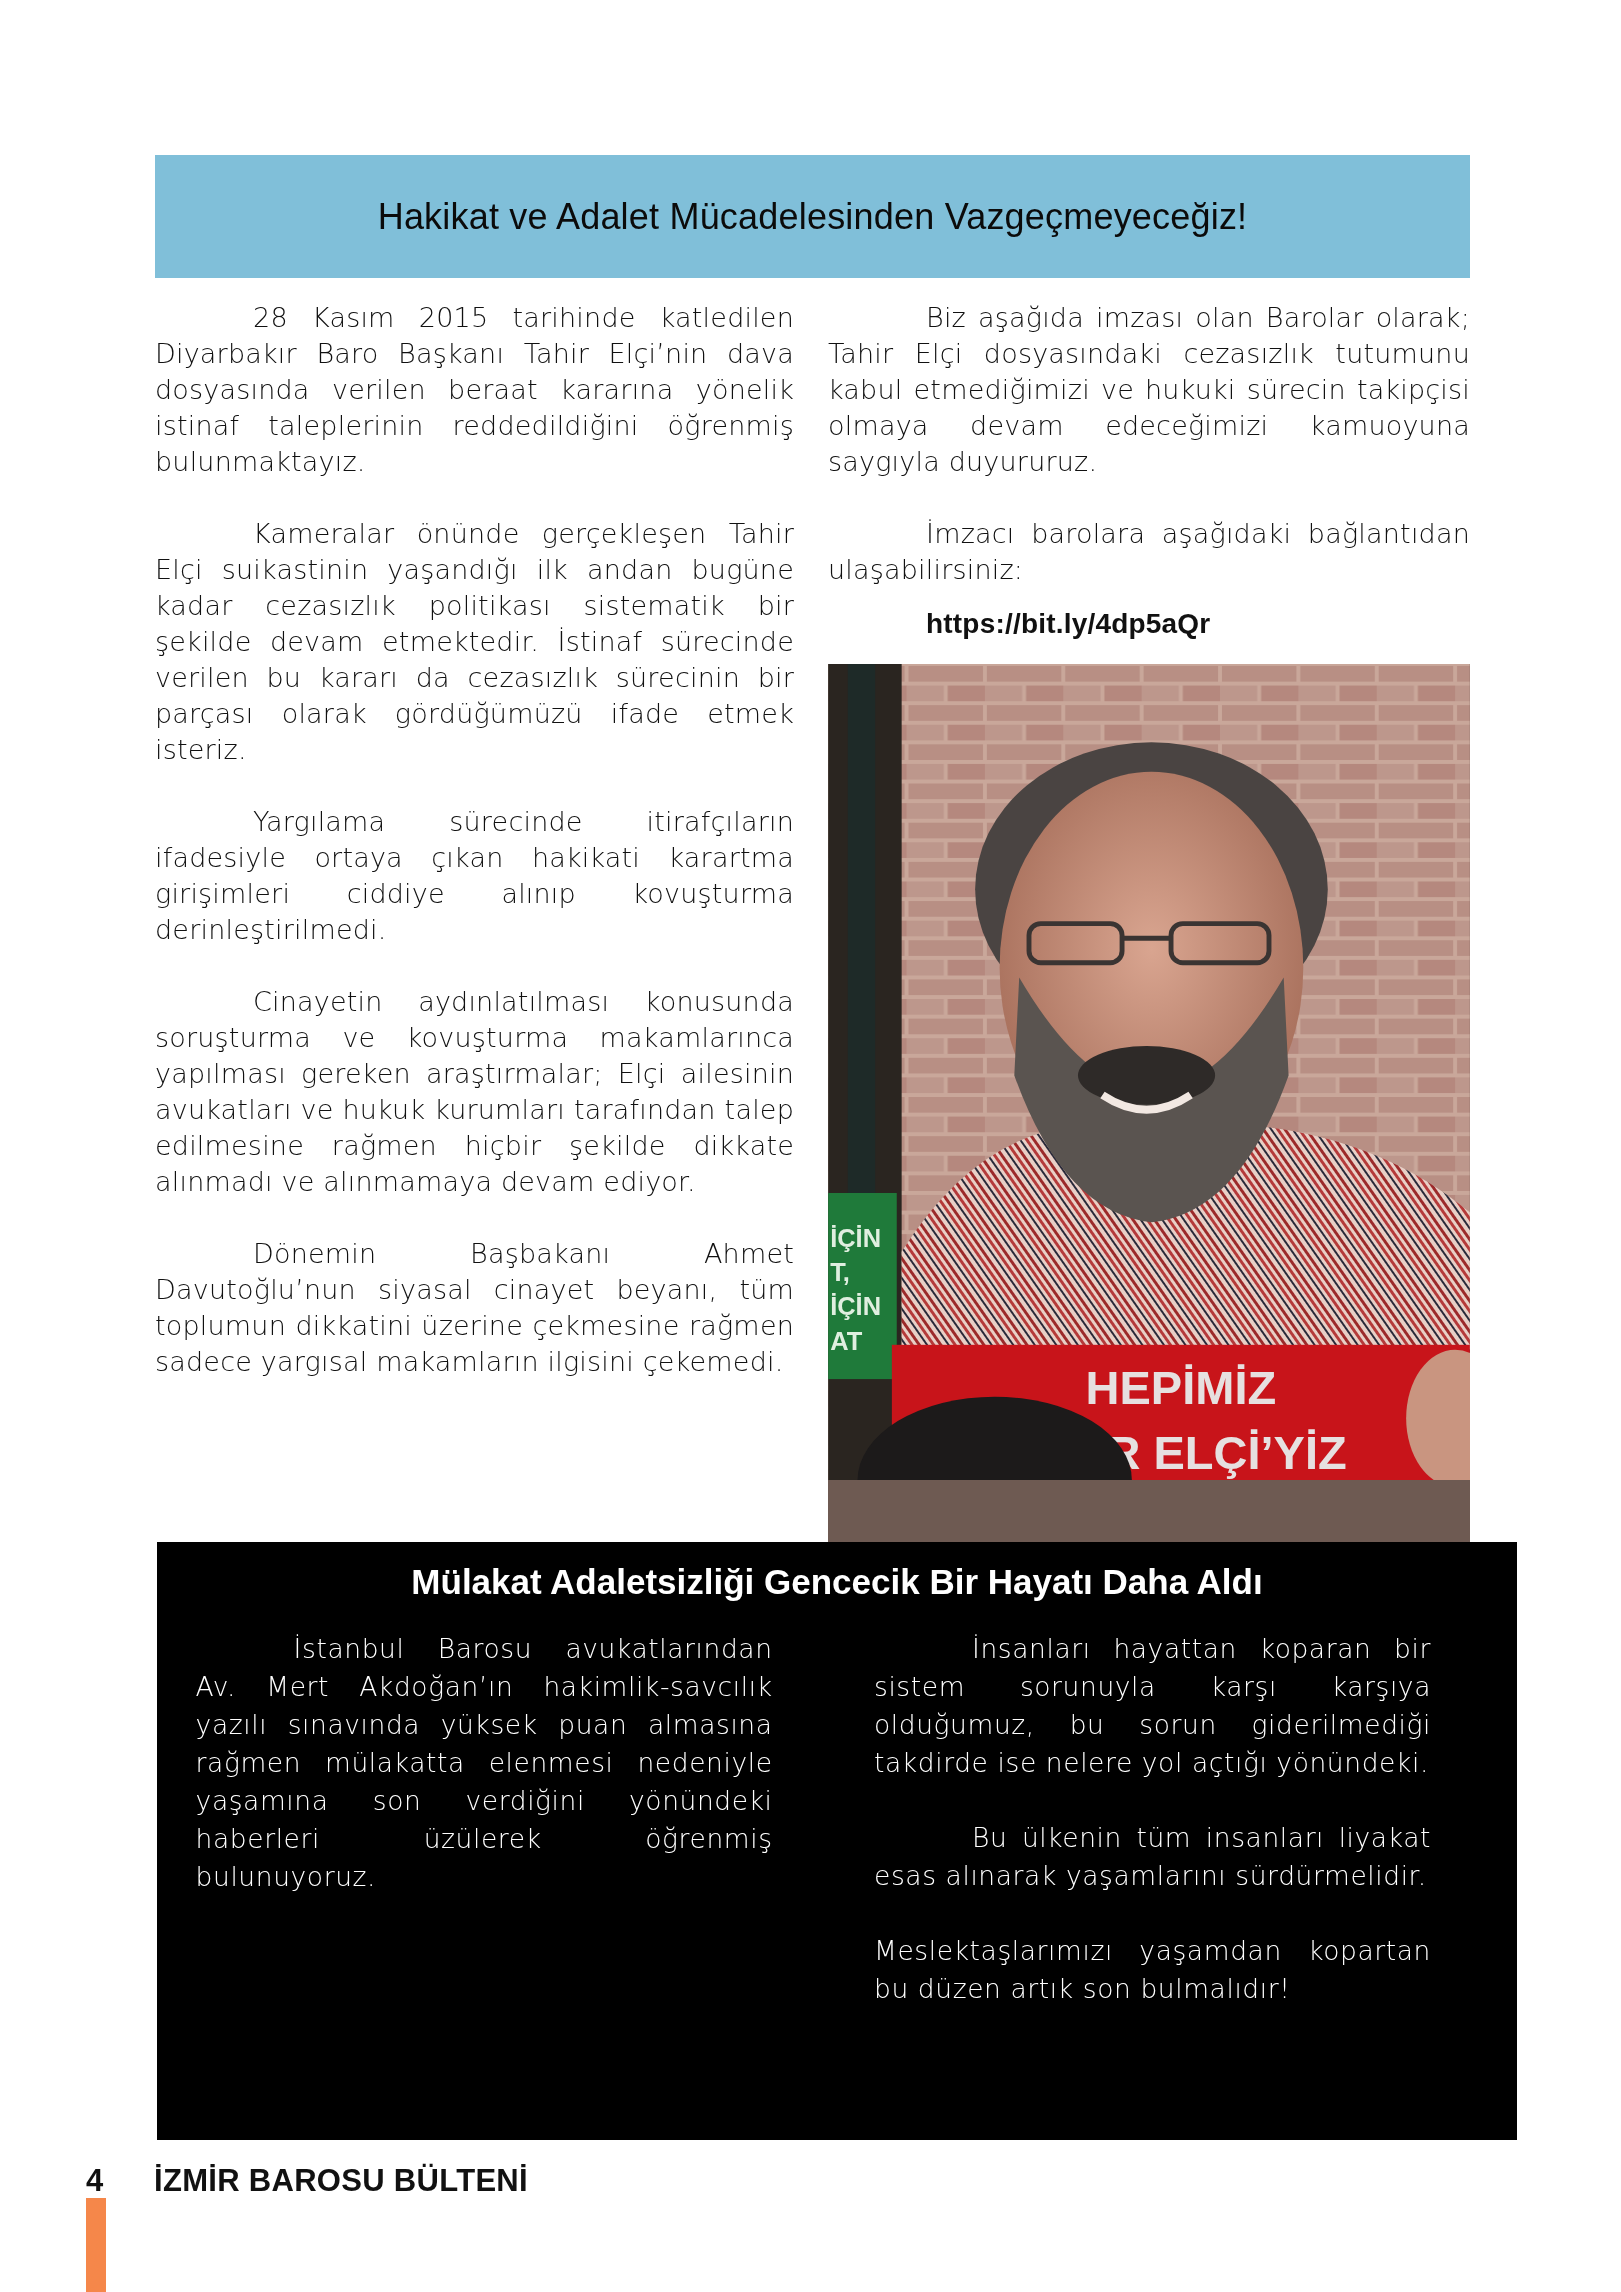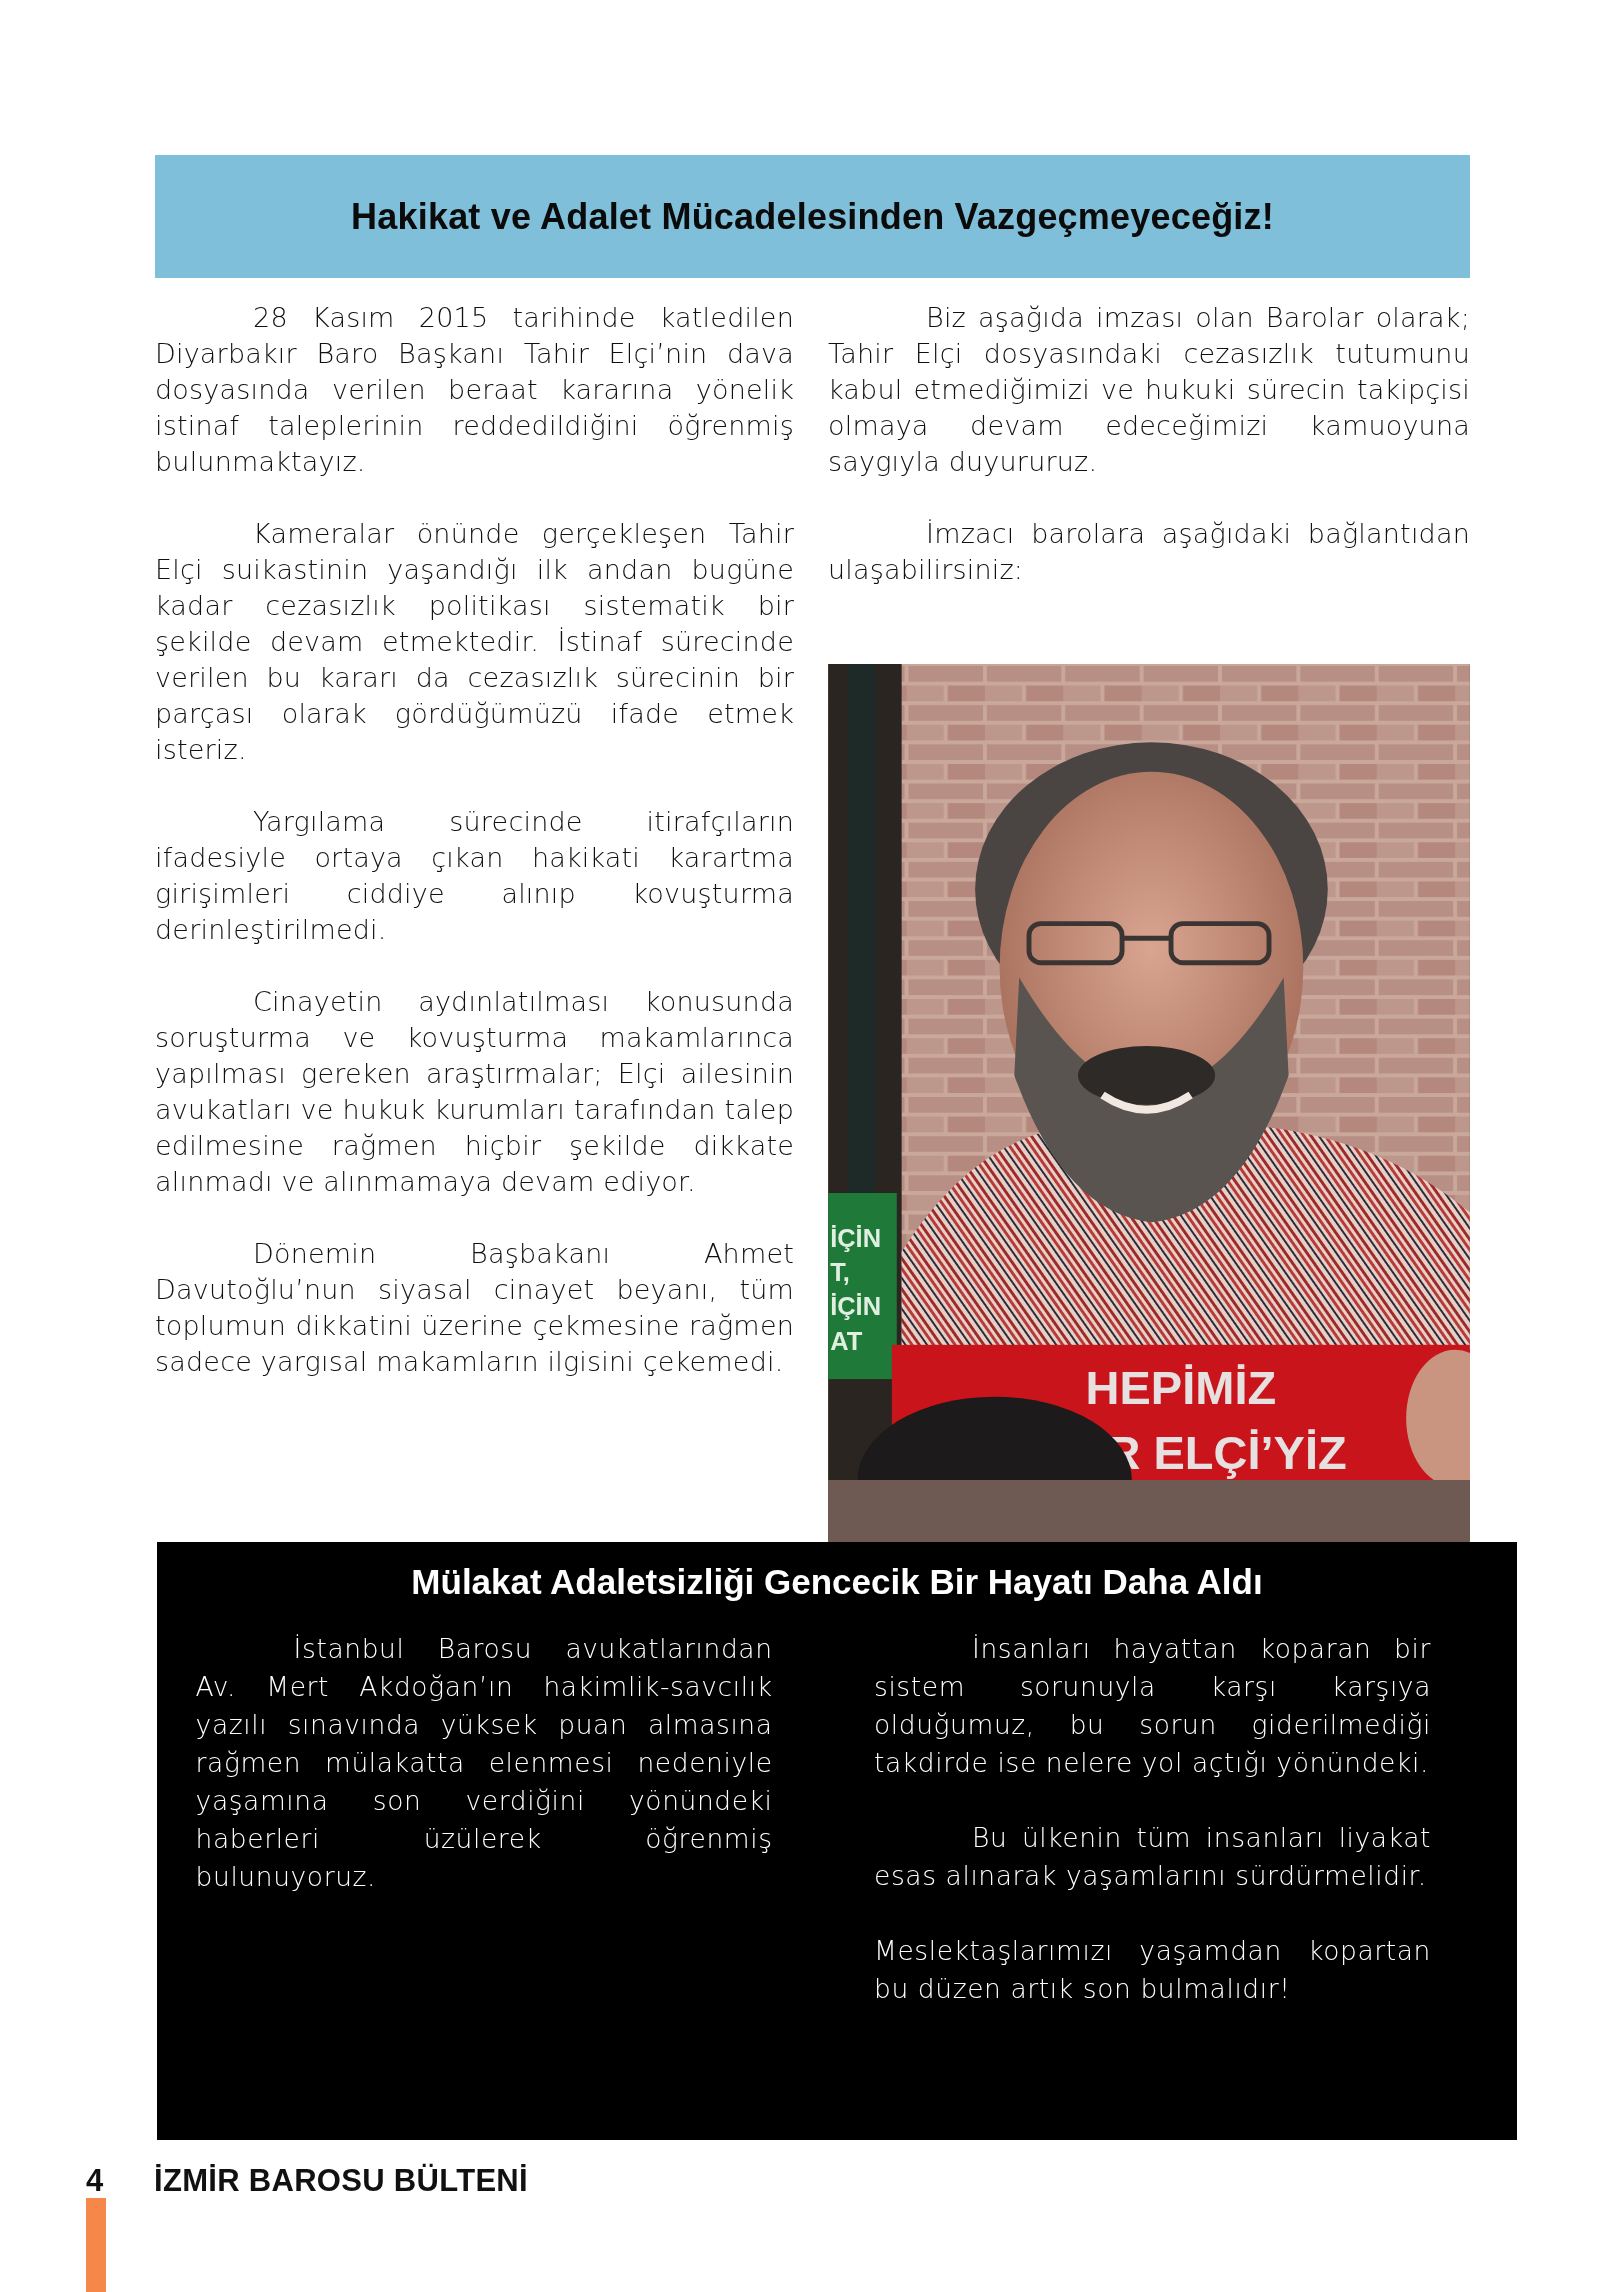--- a/index.html
+++ b/index.html
@@ -1,21 +1,21 @@
 <!DOCTYPE html>
 <html><head>
   <meta charset="utf-8">
   <style>
     html, body { margin:0; padding:0; background:#ffffff; }
     body { width:1621px; height:2293px; position:relative; overflow:hidden;
       font-family:"DejaVu Sans", "Liberation Sans", sans-serif; color:#111; }
 
     .title-bar { position:absolute; left:155px; top:155px; width:1315px; height:123px;
       background:#80bfd9; display:flex; align-items:center; justify-content:center; }
-    .title-bar h1 { margin:16px; font-family:"Liberation Sans", sans-serif; font-weight:bold;
+    .title-bar h1 { margin:16px; font-family:"Liberation Sans", sans-serif; font-weight:normal;
       font-size:36px; letter-spacing:0.2px; color:#0b0b0b; }
 
     .col { position:absolute; font-size:27px; line-height:36px; text-align:justify;
       font-family:"DejaVu Sans", sans-serif; font-weight:300; letter-spacing:0.2px; }
     .col p { margin:0 0 36px 0; text-indent:98px; hyphens:auto; }
     .col-left { left:155px; top:300px; width:639px; }
     .col-right { left:828px; top:300px; width:642px; }
 
     .link { font-weight:bold; text-indent:98px; margin:0; font-family:"Liberation Sans", sans-serif; font-size:28px; }
 
@@ -45,20 +45,21 @@
   <p>28 Kasım 2015 tarihinde katledilen Diyarbakır Baro Başkanı Tahir Elçi’nin dava dosyasında verilen beraat kararına yönelik istinaf taleplerinin reddedildiğini öğrenmiş bulunmaktayız.</p>
   <p>Kameralar önünde gerçekleşen Tahir Elçi suikastinin yaşandığı ilk andan bugüne kadar cezasızlık politikası sistematik bir şekilde devam etmektedir. İstinaf sürecinde verilen bu kararı da cezasızlık sürecinin bir parçası olarak gördüğümüzü ifade etmek isteriz.</p>
   <p>Yargılama sürecinde itirafçıların ifadesiyle ortaya çıkan hakikati karartma girişimleri ciddiye alınıp kovuşturma derinleştirilmedi.</p>
   <p>Cinayetin aydınlatılması konusunda soruşturma ve kovuşturma makamlarınca yapılması gereken araştırmalar; Elçi ailesinin avukatları ve hukuk kurumları tarafından talep edilmesine rağmen hiçbir şekilde dikkate alınmadı ve alınmamaya devam ediyor.</p>
   <p>Dönemin Başbakanı Ahmet Davutoğlu’nun siyasal cinayet beyanı, tüm toplumun dikkatini üzerine çekmesine rağmen sadece yargısal makamların ilgisini çekemedi.</p>
 </div>
 
 <div class="col col-right">
   <p>Biz aşağıda imzası olan Barolar olarak; Tahir Elçi dosyasındaki cezasızlık tutumunu kabul etmediğimizi ve hukuki sürecin takipçisi olmaya devam edeceğimizi kamuoyuna saygıyla duyururuz.</p>
   <p style="margin-bottom:17.6px;">İmzacı barolara aşağıdaki bağlantıdan ulaşabilirsiniz:</p>
+  <p class="link">https://bit.ly/4dp5aQr</p>
 </div>
 
 <div class="photo">
   <svg width="642" height="816" viewBox="0 0 655 833">
     <defs>
       <pattern id="stripes" width="18" height="18" patternUnits="userSpaceOnUse" patternTransform="rotate(-35)">
         <rect width="18" height="18" fill="#e8cfc6"></rect>
         <rect x="0" width="3" height="18" fill="#9c2a2a"></rect>
         <rect x="7" width="2" height="18" fill="#2a2a3a"></rect>
         <rect x="12" width="3" height="18" fill="#b53a3a"></rect>

